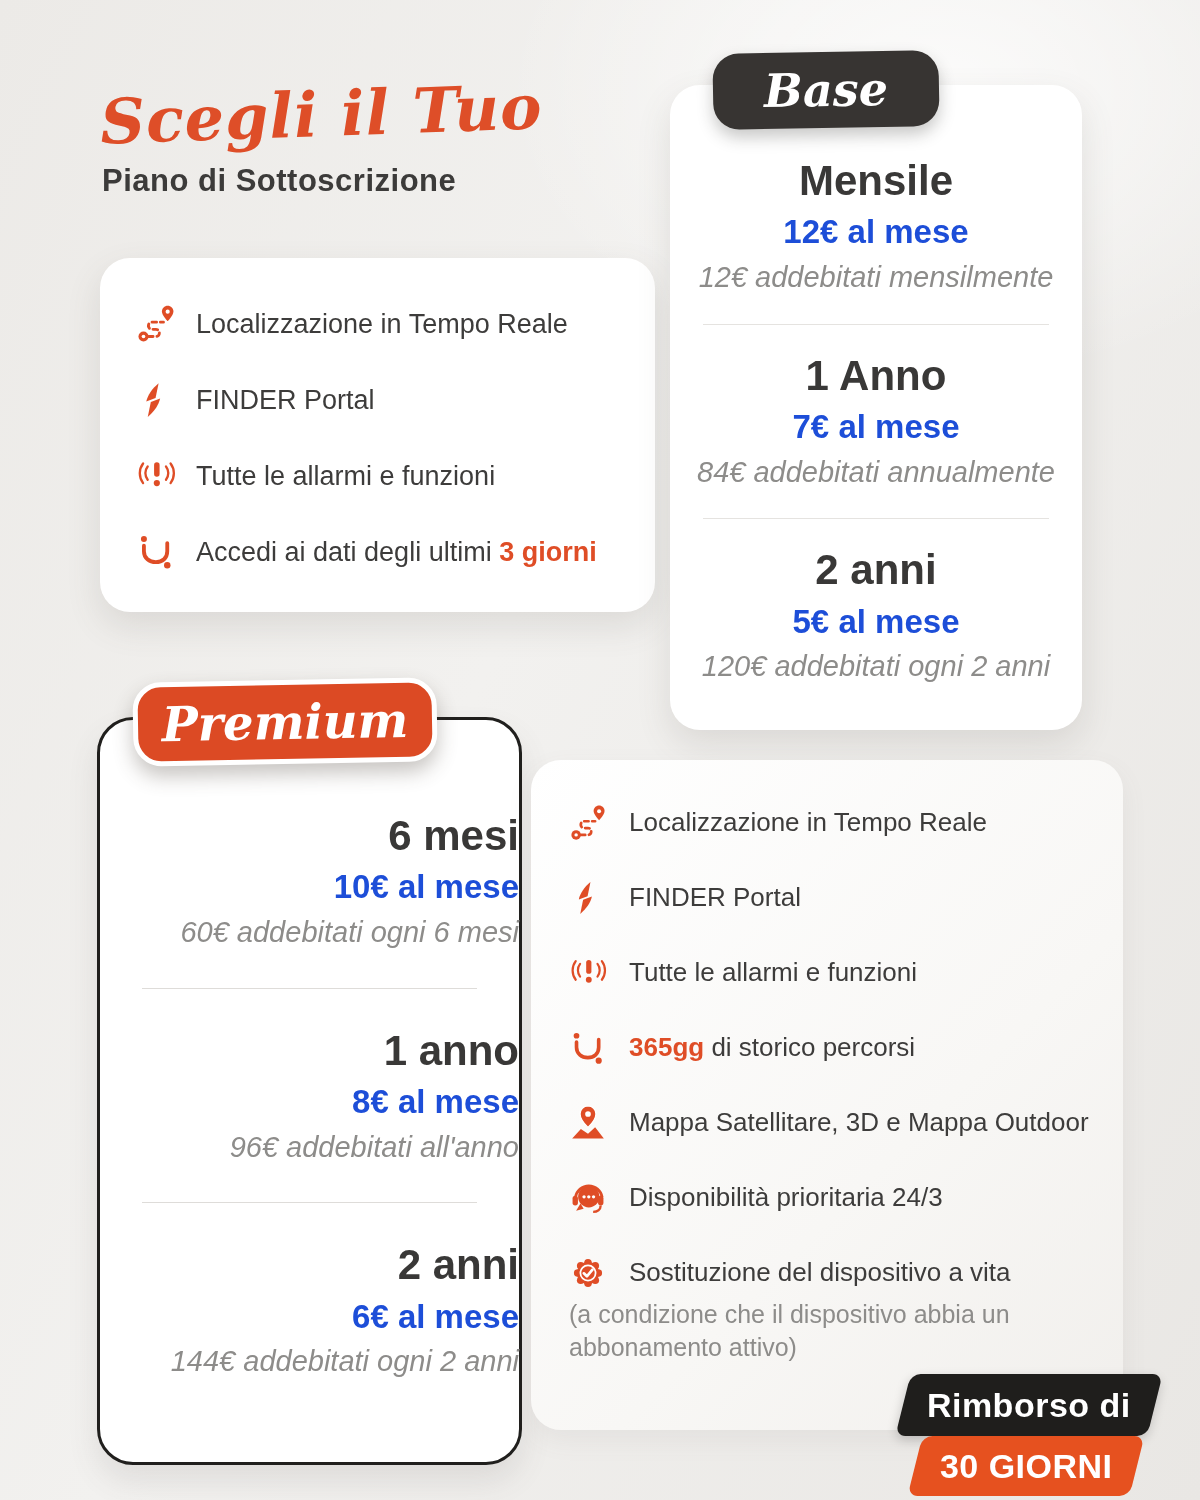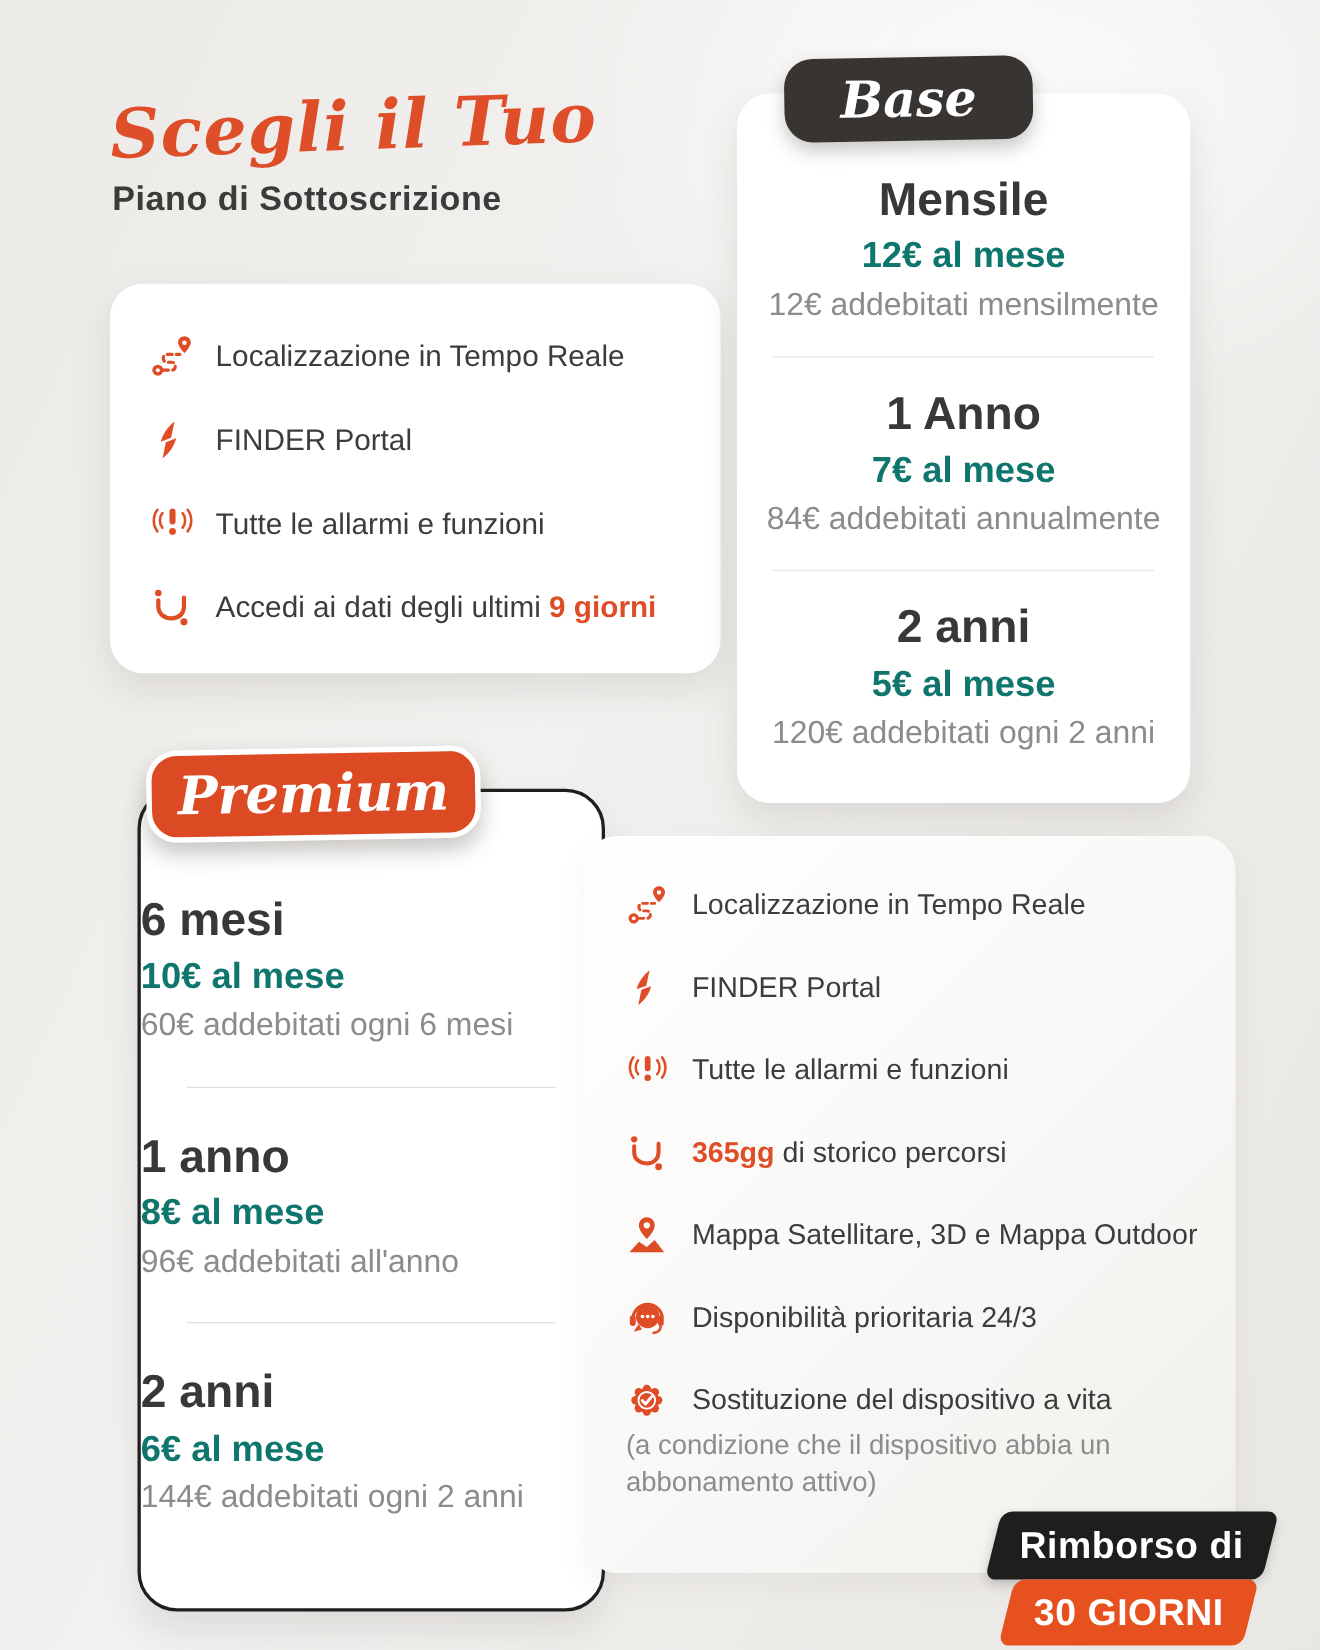--- a/index.html
+++ b/index.html
@@ -22,23 +22,22 @@
   }
   .title-main{
     left:102px;top:163px;font-size:31px;font-weight:700;color:#3c3b3a;letter-spacing:.5px;
   }
   
   .card{background:#ffffff;border-radius:30px;box-shadow:0 14px 34px rgba(90,85,80,.14);}
   .base-features-card{left:100px;top:258px;width:555px;height:354px;padding:46px 20px 0 36px;box-sizing:border-box;}
   .base-card{left:670px;top:85px;width:412px;height:645px;padding-top:72px;box-sizing:border-box;text-align:center;}
   .premium-card{
     left:97px;top:717px;width:425px;height:748px;border:3px solid #201f1d;border-radius:36px;
-    box-sizing:border-box;padding-top:92px;text-align:left;background:#fff;
+    box-sizing:border-box;padding-top:92px;text-align:right;background:#fff;
     box-shadow:0 16px 30px rgba(90,85,80,.12);
-    margin-left:28px;
   }
   .premium-features-panel{
     left:531px;top:760px;width:592px;height:670px;border-radius:30px;
     background:linear-gradient(135deg,#ffffff 0%,#f8f7f5 60%,#f1efec 100%);
     box-shadow:0 10px 26px rgba(110,105,98,.08);
     padding:44px 24px 0 38px;box-sizing:border-box;
   }
   
   .pill{
     display:flex;align-items:center;justify-content:center;
@@ -48,22 +47,22 @@
     left:713px;top:52px;width:226px;height:76px;background:#373432;border-radius:26px;
     font-size:46px;box-shadow:0 8px 16px rgba(40,38,35,.25);transform:rotate(-1deg);
   }
   .premium-pill{
     left:133px;top:680px;width:304px;height:84px;background:#dc4a24;border-radius:28px;
     border:5px solid #ffffff;box-sizing:border-box;font-size:48px;
     box-shadow:0 10px 20px rgba(70,60,50,.30);transform:rotate(-1deg);
   }
   
   .tier-name{font-size:42px;font-weight:700;color:#393837;line-height:1.15;}
-  .tier-price{font-size:33px;font-weight:700;color:#0f766e;margin-top:7px;line-height:1.2;}
-  .tier-billing{font-size:29px;color:#8d8c8a;margin-top:8px;line-height:1.2;}
+  .tier-price{font-size:33px;font-weight:700;color:#1d4ed8;margin-top:7px;line-height:1.2;}
+  .tier-billing{font-size:29px;color:#8d8c8a;margin-top:8px;line-height:1.2;font-style:italic;}
   .divider{height:1px;background:#e5e3e0;width:84%;margin:29px auto 27px;}
   .premium-card .divider{margin:38px auto 38px;width:80%;background:#dedcd9;}
   
   .feature-row{display:flex;align-items:center;margin-bottom:36px;}
   .feature-row .ficon{flex:0 0 40px;width:40px;height:40px;margin-right:20px;display:flex;align-items:center;justify-content:center;}
   .feature-row .ftext{font-size:27px;color:#3d3c3b;line-height:1.2;}
   .premium-features-panel .feature-row{margin-bottom:37px;}
   .premium-features-panel .feature-row .ficon{flex:0 0 38px;width:38px;height:38px;margin-right:22px;}
   .premium-features-panel .feature-row .ftext{font-size:26px;}
   .hl{color:#df4d26;font-weight:700;}
@@ -163,21 +162,21 @@
         </svg>
       </span>
     <span class="ftext">Tutte le allarmi e funzioni</span>
   </div>
   <div class="feature-row">
     <span class="ficon">
         <svg width="40" height="40" viewBox="0 0 48 48">
           <use href="#i-history"></use>
         </svg>
       </span>
-    <span class="ftext"><span>Accedi ai dati degli ultimi </span><span class="hl">9 giorni</span></span>
+    <span class="ftext"><span>Accedi ai dati degli ultimi </span><span class="hl">3 giorni</span></span>
   </div>
 </div>
 
 <div class="abs card base-card">
   <div class="tier">
     <div class="tier-name">Mensile</div>
     <div class="tier-price">12€ al mese</div>
     <div class="tier-billing">12€ addebitati mensilmente</div>
   </div>
   <div class="divider"></div>

